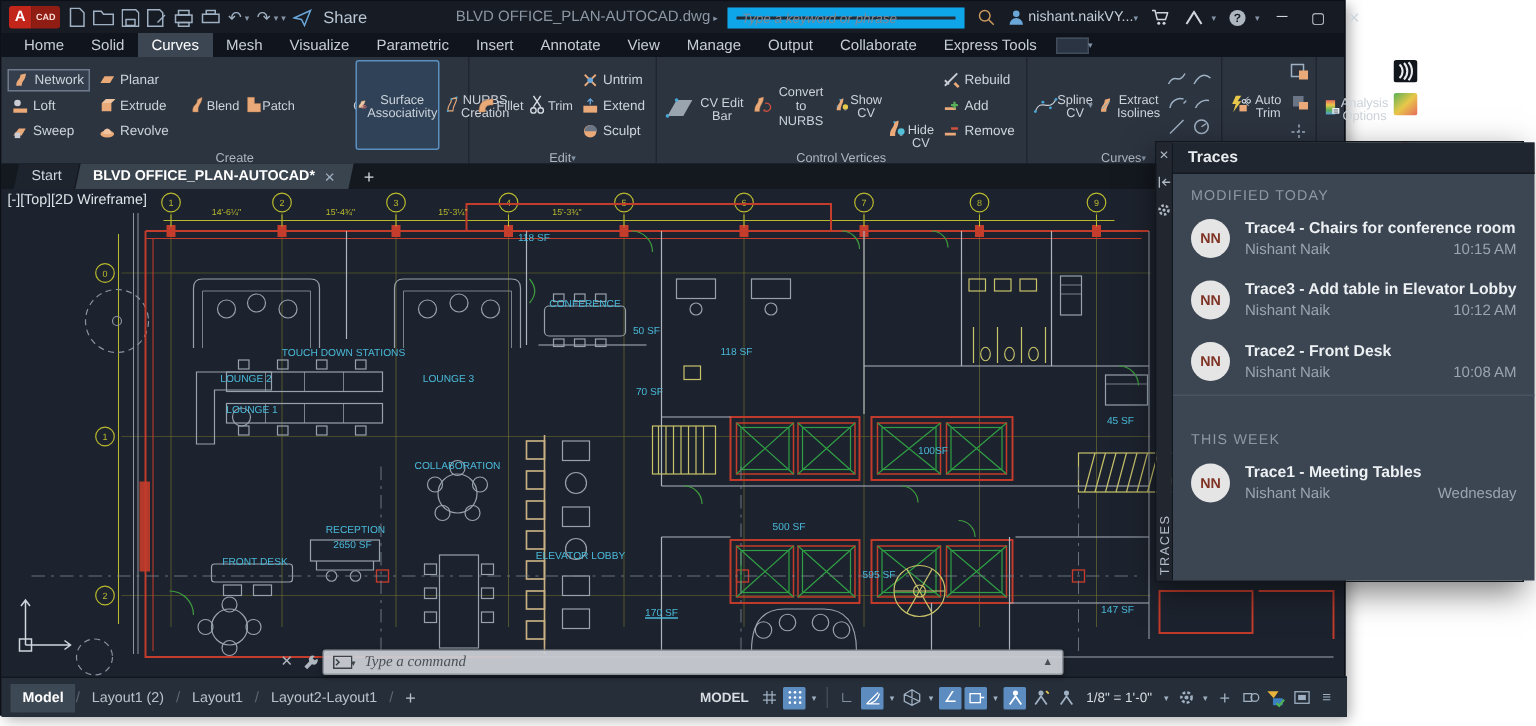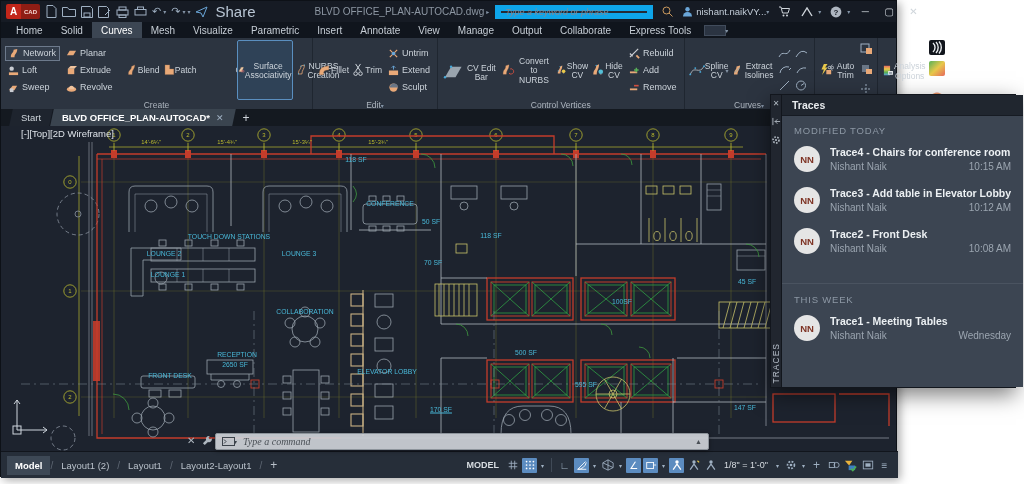--- a/index.html
+++ b/index.html
@@ -7,21 +7,21 @@
   .stage{position:relative;width:1024px;height:484px;background:#fff;}
   .window{position:absolute;left:0;top:0;width:897px;height:477px;background:#1d232e;box-shadow:3px 3px 9px rgba(0,0,0,.35);border:1px solid #0d1117;}
   
   .titlebar{position:absolute;left:0;top:0;width:100%;height:21px;background:#161b24;display:flex;align-items:center;padding:0 5px;gap:5px;}
   .logo{display:flex;align-items:center;height:15px;}
   .logo .a{background:#c2261a;color:#fff;font-weight:bold;font-size:10px;width:15px;height:15px;display:flex;align-items:center;justify-content:center;border-radius:2px 0 0 2px;}
   .logo .cad{background:#8f1d14;color:#f7d9d4;font-size:6px;font-weight:bold;height:15px;display:flex;align-items:center;padding:0 3px;border-radius:0 2px 2px 0;}
   .qi{width:17px;height:16px;display:flex;align-items:center;justify-content:center;color:#9fb0c2;font-size:11px;}
   .qi svg{display:block;}
   .tcaret{color:#8494a6;font-size:6px;margin-left:-3px;}
-  .share-lbl{color:#b9c6d4;font-size:15px;margin-left:2px;}
+  .share-lbl{color:#b9c6d4;font-size:11px;margin-left:2px;}
   .tb-file{color:#8d97a3;font-size:10px;margin-left:54px;white-space:nowrap;}
   .tb-right{display:flex;align-items:center;gap:6px;margin-left:auto;}
   .searchbox{display:flex;align-items:center;background:#242b35;border:6px solid #0ea5e9;width:158px;height:14px;padding:0 4px;gap:4px;}
   .searchbox .ph{color:#7e8a98;font-size:9px;font-style:italic;flex:1;white-space:nowrap;overflow:hidden;}
   .tb-user{color:#c3cdd8;font-size:9.5px;display:flex;align-items:center;gap:3px;}
   .winbtn{color:#cfd5db;font-size:10px;width:18px;text-align:center;}
   
   .rtabs{position:absolute;left:0;top:21px;width:100%;height:16px;background:#10151d;display:flex;align-items:stretch;padding-left:6px;}
   .rtab{color:#c6cdd5;font-size:10px;display:flex;align-items:center;padding:0 9px;white-space:nowrap;}
   .rtab.active{background:#3c4653;color:#fff;}
@@ -42,21 +42,21 @@
   .minigrid{display:grid;grid-template-columns:repeat(2,16px);grid-auto-rows:15px;gap:1px;align-items:center;justify-items:center;}
   
   .doctabs{position:absolute;left:0;top:108px;width:100%;height:17px;background:#141920;display:flex;align-items:stretch;padding-left:10px;gap:1px;}
   .dtab{display:flex;align-items:center;padding:0 10px;font-size:9.5px;color:#cfd5db;background:#1e242e;transform:skewX(-12deg);}
   .dtab>*{transform:skewX(12deg);display:flex;align-items:center;gap:6px;}
   .dtab.active{background:#3a444f;color:#fff;font-weight:bold;}
   .dtab .x{color:#9fb0c2;font-weight:normal;font-size:9px;}
   .dplus{color:#cfd5db;font-size:12px;display:flex;align-items:center;padding:0 8px;}
   
   .canvas{position:absolute;left:0;top:125px;width:895px;height:325px;background:#1d232e;overflow:hidden;}
-  .vp-label{position:absolute;left:20px;top:2px;color:#dde2e8;font-size:9.5px;z-index:3;text-align:center;}
+  .vp-label{position:absolute;left:4px;top:2px;color:#dde2e8;font-size:9.5px;z-index:3;text-align:center;}
   .plan-label{position:absolute;transform:translate(-50%,-50%);color:#49b8d8;font-size:6.8px;white-space:nowrap;z-index:2;}
   .dim-label{position:absolute;transform:translate(-50%,-100%);color:#b9b92e;font-size:5.8px;white-space:nowrap;z-index:2;}
   
   .cmdgrip{position:absolute;left:186px;top:434px;display:flex;gap:7px;align-items:center;color:#aeb6bf;font-size:10px;z-index:5;}
   .cmdbar{position:absolute;left:214px;top:432px;width:494px;height:17px;background:rgba(204,209,214,.93);border:1px solid #8d949b;border-radius:2px;display:flex;align-items:center;padding:0 6px;gap:6px;z-index:5;box-shadow:0 1px 4px rgba(0,0,0,.4);}
   .cmdbar .ic{color:#3c434b;font-size:9px;display:flex;align-items:center;gap:2px;}
   .cmdbar .ph{color:#4a5056;font-size:10px;font-style:italic;flex:1;font-family:Liberation Serif, serif;}
   .cmdbar .up{color:#4a5056;font-size:7px;}
   
   .bottombar{position:absolute;left:0;top:450px;width:897px;height:27px;background:#262e39;border-top:1px solid #11151c;display:flex;align-items:center;padding:0 6px;}
@@ -70,21 +70,21 @@
   .scaret{color:#9fb0c2;font-size:6px;width:7px;text-align:center;}
   .sdivider{width:1px;height:14px;background:#404a57;margin:0 3px;}
   .stext{color:#d8dde2;font-size:9px;padding:0 4px;white-space:nowrap;}
   
   .palette{position:absolute;left:770px;top:94px;width:246px;height:294px;display:flex;z-index:20;box-shadow:0 7px 20px rgba(0,0,0,.5);border:1px solid #12161d;}
   .pal-strip{width:15px;background:#21262f;display:flex;flex-direction:column;align-items:center;padding:4px 0;gap:9px;color:#aeb6bf;font-size:8px;}
   .pal-strip .vlabel{margin-top:auto;writing-mode:vertical-rl;transform:rotate(180deg);color:#b6bec9;font-size:8.5px;letter-spacing:1px;padding-bottom:2px;}
   .pal-body{flex:1;background:#3c4552;display:flex;flex-direction:column;border-left:1px solid #12161d;}
   .pal-header{height:21px;background:#20262f;color:#e8ebee;font-size:10.5px;font-weight:bold;display:flex;align-items:center;padding:0 10px;border-bottom:1px solid #161b23;}
   .pal-section{padding:9px 12px 2px 12px;color:#8d98a5;font-size:9.5px;letter-spacing:.8px;}
-  .pal-section.divided{border-top:1px solid #4a5360;margin-top:22px;padding-top:10px;}
+  .pal-section.divided{border-top:1px solid #4a5360;margin-top:2px;padding-top:24px;}
   .trace-item{display:flex;gap:10px;padding:8px 12px 7px 12px;align-items:center;}
   .avatar{width:26px;height:26px;border-radius:50%;background:#e5e5e5;color:#7e3324;font-weight:bold;font-size:9.5px;display:flex;align-items:center;justify-content:center;flex:none;}
   .trace-main{flex:1;display:flex;flex-direction:column;gap:3px;min-width:0;}
   .trace-title{color:#ecf0f3;font-size:10.5px;font-weight:bold;white-space:nowrap;}
   .trace-sub{display:flex;justify-content:space-between;color:#9ba5b0;font-size:10px;}
 </style>
 </head>
 <body>
 
 <div class="stage">
@@ -364,21 +364,21 @@
           <div class="bigbtn" style="width:32px;">
             <svg width="24" height="24" viewBox="0 0 24 24">
                 <path d="M4 20 C4 10 9 12 9 4 L14 2 C14 11 10 11 10 20 Z" fill="#e9a978"></path>
                 <circle cx="9" cy="4" r="1.2" fill="#47a8d8"></circle>
                 <circle cx="5" cy="14" r="1.2" fill="#47a8d8"></circle>
                 <circle cx="17" cy="15" r="4" fill="#e8c84a"></circle>
                 <path d="M15.5 19.5 h3" stroke="#9aa4ae"></path>
               </svg>
             <span>Show CV</span>
           </div>
-          <div class="bigbtn" style="width:32px;">
+          <div class="bigbtn" style="width:32px;align-items:flex-end;">
             <svg width="24" height="24" viewBox="0 0 24 24">
                 <path d="M4 20 C4 10 9 12 9 4 L14 2 C14 11 10 11 10 20 Z" fill="#e9a978"></path>
                 <circle cx="9" cy="4" r="1.2" fill="#47a8d8"></circle>
                 <circle cx="17" cy="15" r="4" fill="#54c0d8"></circle>
                 <path d="M15.5 19.5 h3" stroke="#9aa4ae"></path>
               </svg>
             <span>Hide CV</span>
           </div>
           <div class="scol">
             <span class="sbtn">

